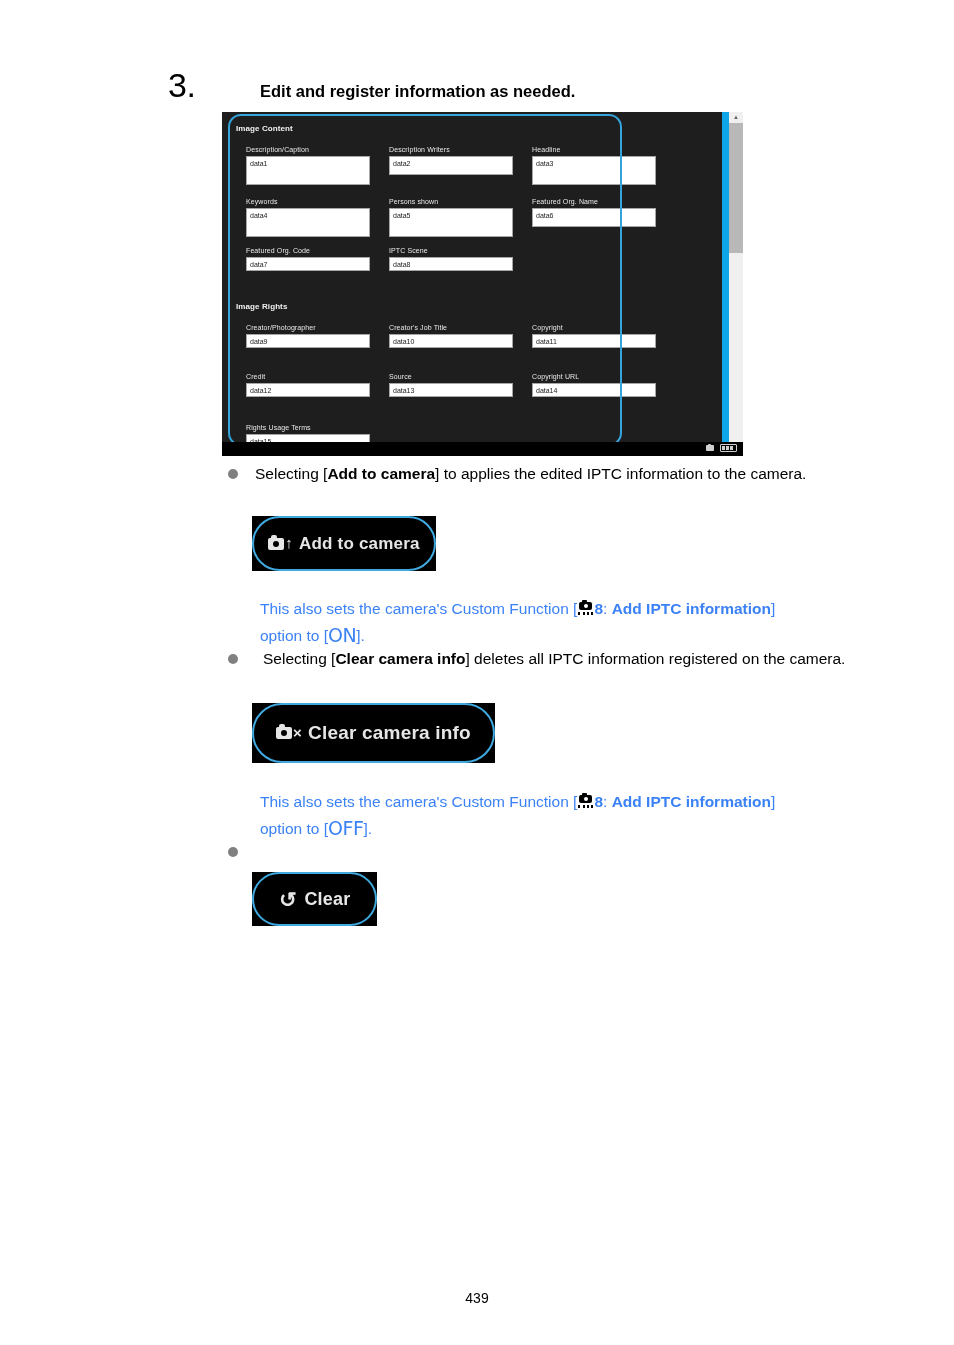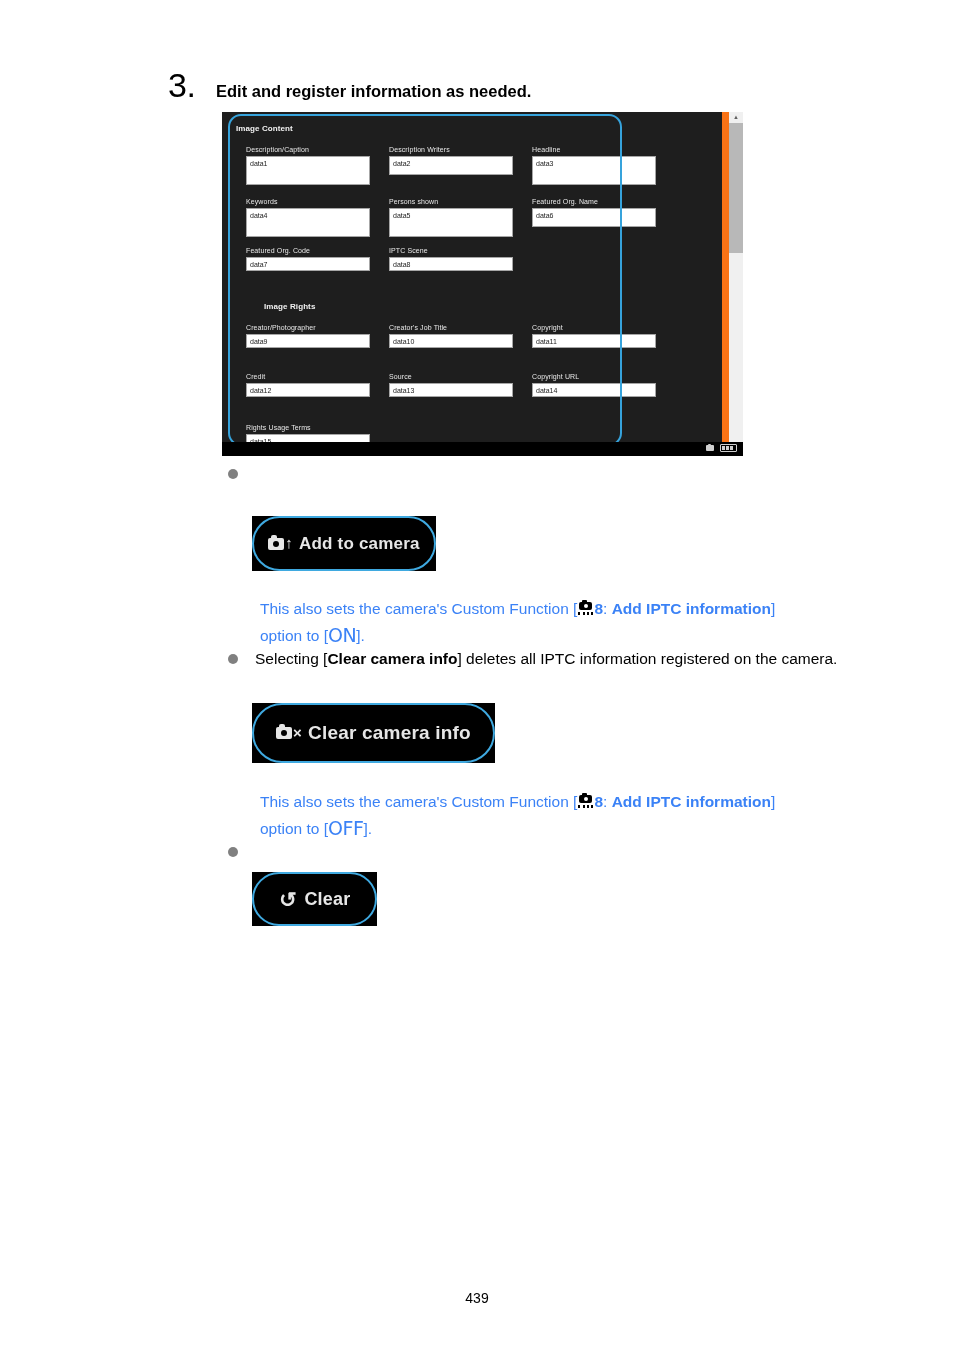--- a/index.html
+++ b/index.html
@@ -26,28 +26,29 @@
     font-weight: 400;
     letter-spacing: -0.5px;
     line-height: 1;
     width: 48px;
   }
   .step-title {
     font-size: 16.5px;
     font-weight: bold;
     line-height: 1;
     white-space: nowrap;
+    margin-left: 44px;
   }
 
   
   .app-shot {
     position: absolute;
     left: 222px; top: 112px;
     width: 521px; height: 344px;
-    background: #f97316;
+    background: #0ea5e9;
     overflow: hidden;
   }
   .app-body {
     position: absolute;
     left: 0; top: 0;
     width: 500px; height: 344px;
     background: #1e1e1e;
   }
   
   .focus-ring {
@@ -345,21 +346,21 @@
 
     <div class="field" style="left:24px; top:134px; width:124px;">
       <div class="field-label">Featured Org. Code</div>
       <div class="field-input" style="height:14px;">data7</div>
     </div>
     <div class="field" style="left:167px; top:134px; width:124px;">
       <div class="field-label">IPTC Scene</div>
       <div class="field-input" style="height:14px;">data8</div>
     </div>
 
-    <div class="section-title" style="left:14px; top:190px;margin-left:28px;">Image Rights</div>
+    <div class="section-title" style="left:14px; top:190px;">Image Rights</div>
 
     <div class="field" style="left:24px; top:211px; width:124px;">
       <div class="field-label">Creator/Photographer</div>
       <div class="field-input" style="height:14px;">data9</div>
     </div>
     <div class="field" style="left:167px; top:211px; width:124px;">
       <div class="field-label">Creator's Job Title</div>
       <div class="field-input" style="height:14px;">data10</div>
     </div>
     <div class="field" style="left:310px; top:211px; width:124px;">
@@ -398,20 +399,21 @@
           <i></i>
           <i></i>
           <i></i>
         </div>
     </div>
   </div>
 </div>
 
 <div class="bullet-row" style="left:228px; top:462px; width:640px;">
   <span class="bullet-dot"></span>
+  <span class="bullet-text"><span>Selecting [</span><span class="b">Add to camera</span><span>] to applies the edited IPTC information to the camera.</span></span>
 </div>
 
 <div class="cam-btn" style="left:252px; top:516px; width:184px; height:55px;">
   <div class="pill" style="width:184px; height:55px; font-size:17px;">
     <span class="btn-ico">
       <span class="cam-glyph"></span>
         <span class="sup">↑</span>
     </span>
     <span>Add to camera</span>
   </div>
@@ -420,21 +422,21 @@
 <div class="para" style="left:260px; top:595px; width:545px;">
   <span>This also sets the camera's Custom Function [</span><span class="cf-icon"><span class="cam"></span><span class="dots">
         <i></i>
         <i></i>
         <i></i>
         <i></i>
       </span></span><span class="b">8</span><span>: </span><span class="b">Add IPTC</span>
   <span class="b">information</span><span>] option to [</span><span class="onoff">ON</span><span>].</span>
 </div>
 
-<div class="bullet-row" style="left:228px; top:647px; width:660px;">
+<div class="bullet-row" style="left:228px; top:647px; width:660px;gap:8px;">
   <span class="bullet-dot"></span>
   <span class="bullet-text"><span>Selecting [</span><span class="b">Clear camera info</span><span>] deletes all IPTC information registered on the camera.</span></span>
 </div>
 
 <div class="cam-btn" style="left:252px; top:703px; width:243px; height:60px;">
   <div class="pill" style="width:243px; height:60px; font-size:19px;">
     <span class="btn-ico">
       <span class="cam-glyph"></span>
         <span class="sup">×</span>
     </span>

